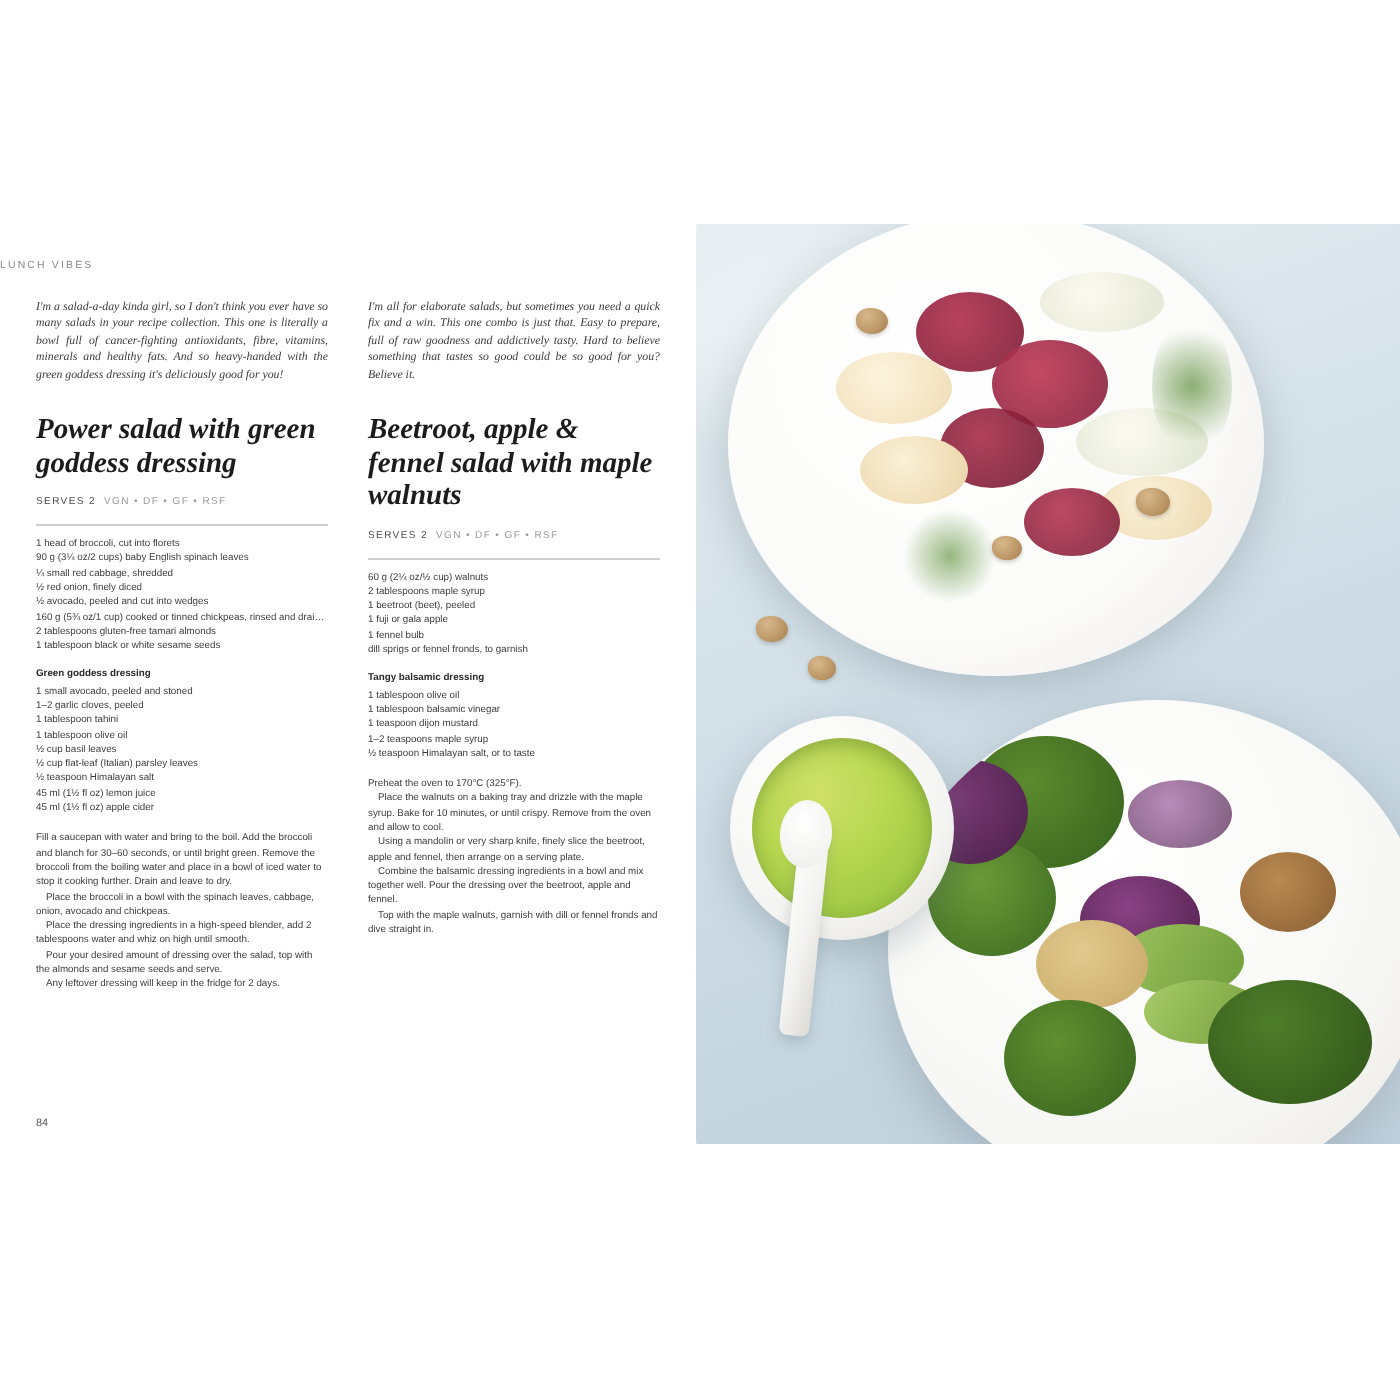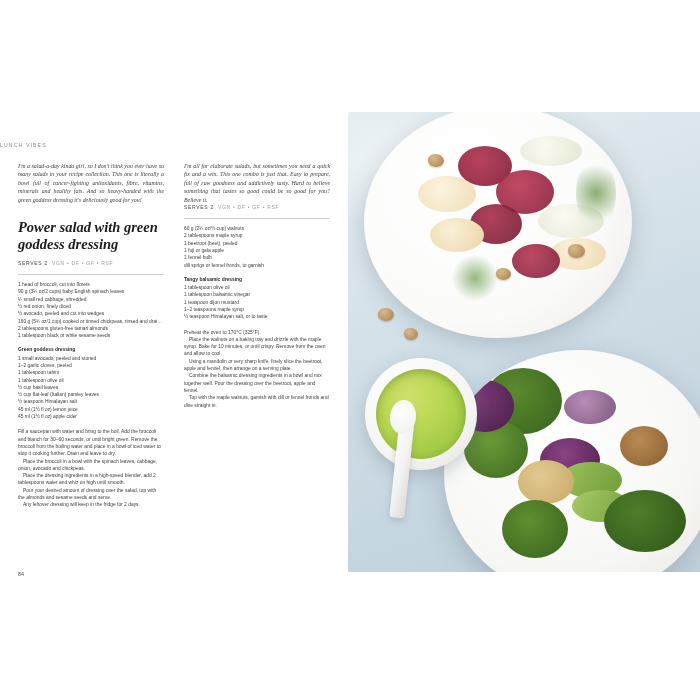--- a/index.html
+++ b/index.html
@@ -18,21 +18,21 @@
     left: 0;
     top: 0;
     width: 700px;
     height: 700px;
     background: #ffffff;
   }
   
   .page-left {
     position: absolute;
     left: 0px;
-    top: 124px;
+    top: 112px;
     width: 292px;
     height: 460px;
     background: #ffffff;
     padding-left: 33px;
   }
   .running-head {
     position: absolute;
     left: 0px;
     top: 18px;
     font-size: 5.2px;
@@ -276,20 +276,21 @@
           <p class="first">Fill a saucepan with water and bring to the boil. Add the broccoli and blanch for 30–60 seconds, or until bright green. Remove the broccoli from the boiling water and place in a bowl of iced water to stop it cooking further. Drain and leave to dry.</p>
           <p>Place the broccoli in a bowl with the spinach leaves, cabbage, onion, avocado and chickpeas.</p>
           <p>Place the dressing ingredients in a high-speed blender, add 2 tablespoons water and whiz on high until smooth.</p>
           <p>Pour your desired amount of dressing over the salad, top with the almonds and sesame seeds and serve.</p>
           <p>Any leftover dressing will keep in the fridge for 2 days.</p>
         </div>
       </div>
 
       <div class="col">
         <div class="intro">I'm all for elaborate salads, but sometimes you need a quick fix and a win. This one combo is just that. Easy to prepare, full of raw goodness and addictively tasty. Hard to believe something that tastes so good could be so good for you? Believe it.</div>
+        <div class="recipe-title">Beetroot, apple &amp; fennel salad with maple walnuts</div>
         <div class="serves-row">
           <span>SERVES 2</span>
           <span class="dot">VGN • DF • GF • RSF</span>
         </div>
         <div class="rule"></div>
         <div class="ing-list">
           <div>60 g (2¼ oz/½ cup) walnuts</div>
           <div>2 tablespoons maple syrup</div>
           <div>1 beetroot (beet), peeled</div>
           <div>1 fuji or gala apple</div>

